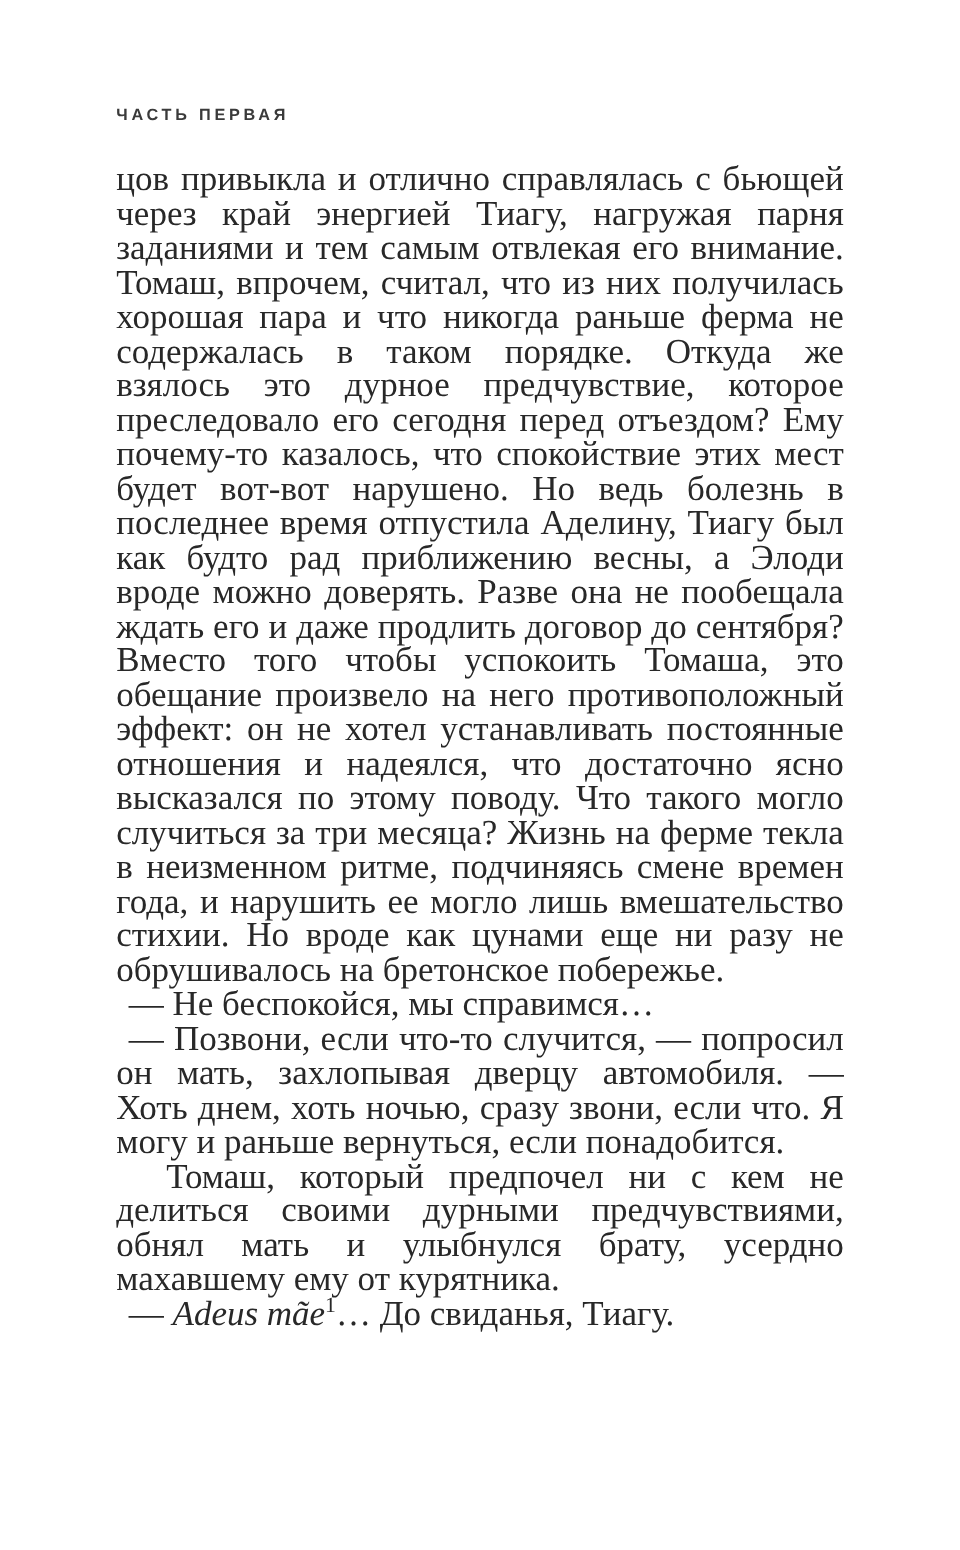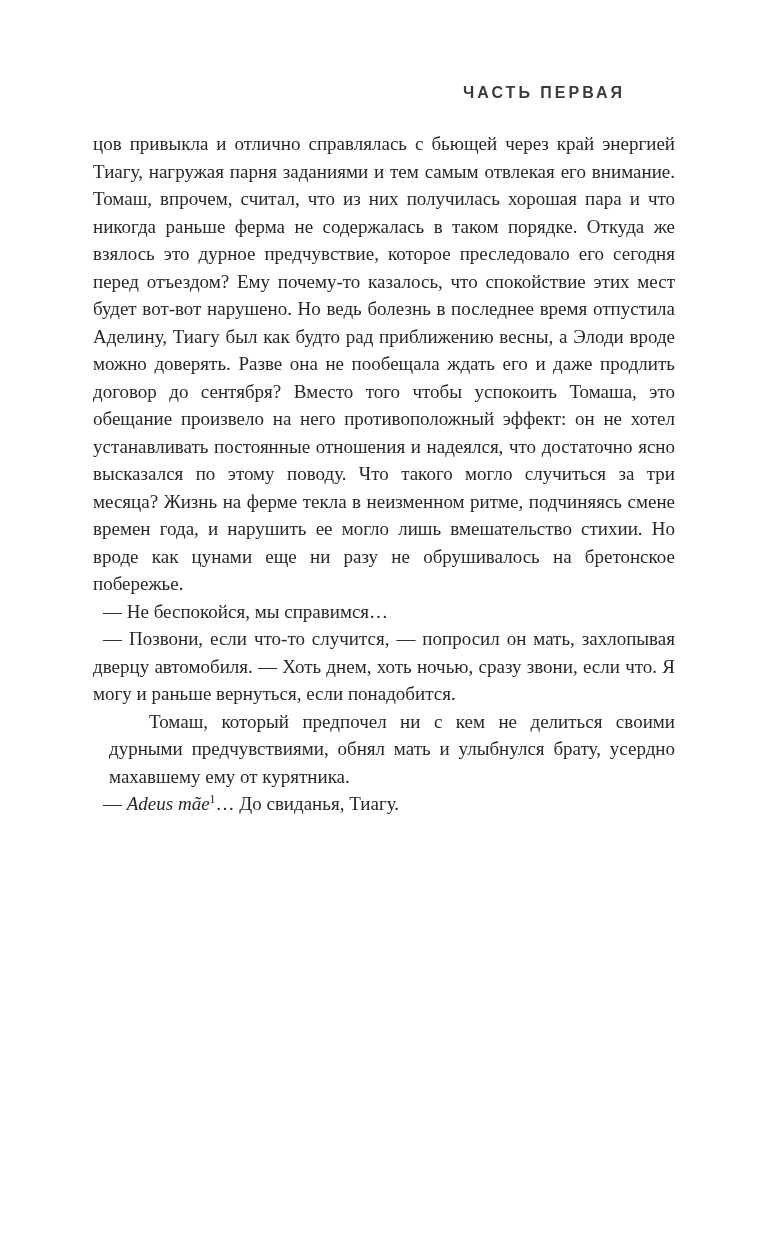--- a/index.html
+++ b/index.html
@@ -14,43 +14,43 @@
     background: #ffffff;
     font-family: "Liberation Serif", serif;
     color: #282828;
     overflow: hidden;
   }
   .running-head {
     position: absolute;
     top: 84px;
     left: 93px;
     width: 532px;
-    text-align: right;
+    text-align: left;
     font-family: "Liberation Sans", sans-serif;
     font-weight: 700;
-    font-size: 16px;
+    font-size: 13px;
     letter-spacing: 3px;
     color: #3a3a3a;
   }
   .text-block {
     position: absolute;
     top: 130px;
     left: 93px;
     width: 582px;
-    font-size: 19px;
+    font-size: 28px;
     line-height: 27.5px;
     text-align: justify;
   }
   .para {
     margin: 0;
     padding: 0;
   }
   .para.continuation { text-indent: 0; }
   .para.dialogue     { text-indent: 10px; }
-  .para.indent       { text-indent: 40px; margin-left: 16px; }
+  .para.indent       { text-indent: 40px; }
   .fn-ref {
     font-size: 0.62em;
     vertical-align: super;
     line-height: 0;
     font-style: normal;
   }
   .footnote {
     position: absolute;
     top: 1038px;
     left: 93px;

